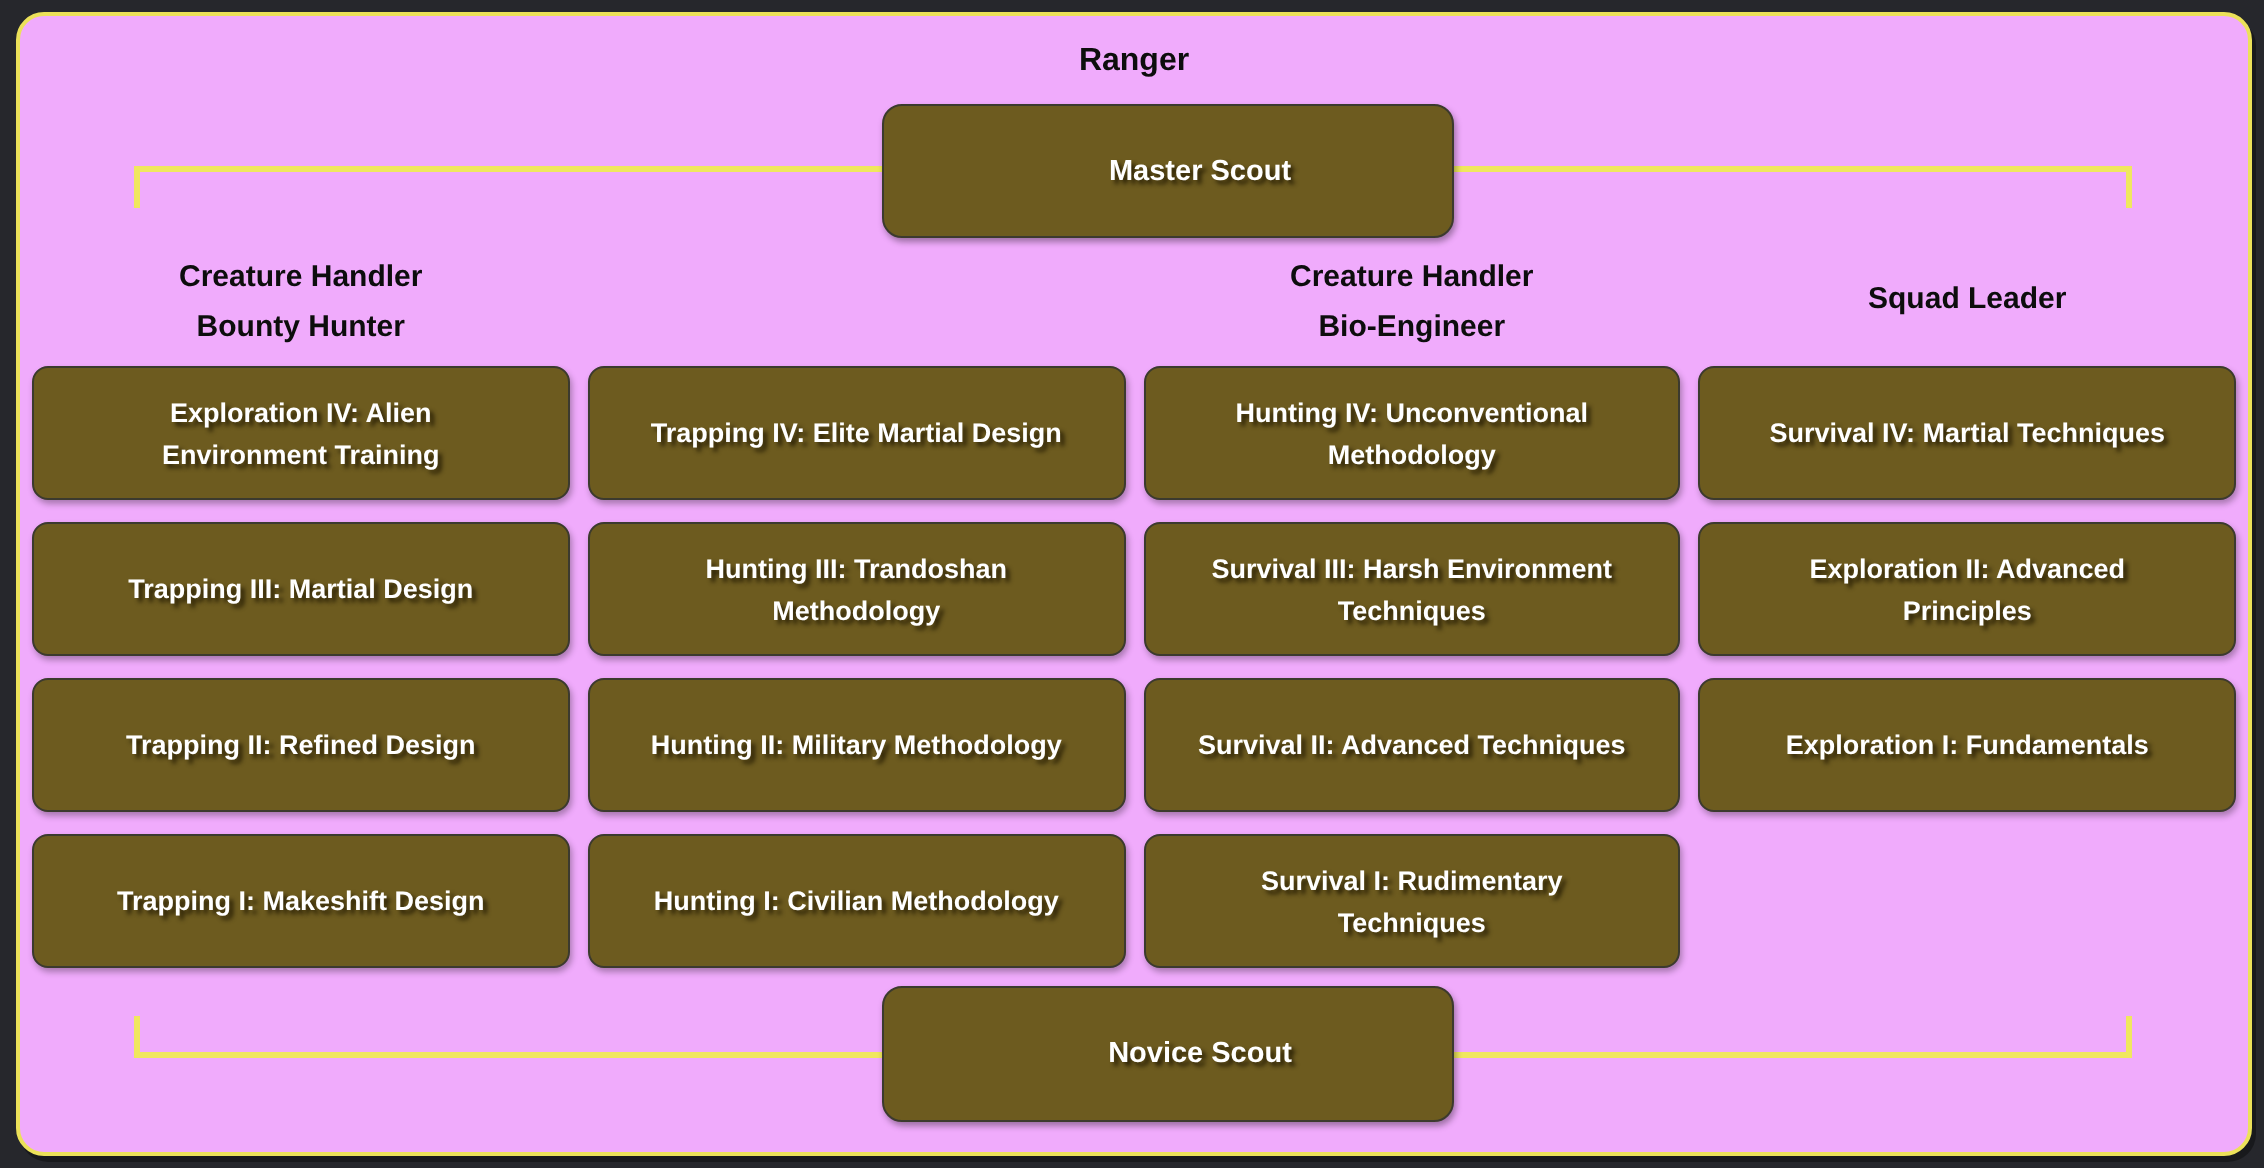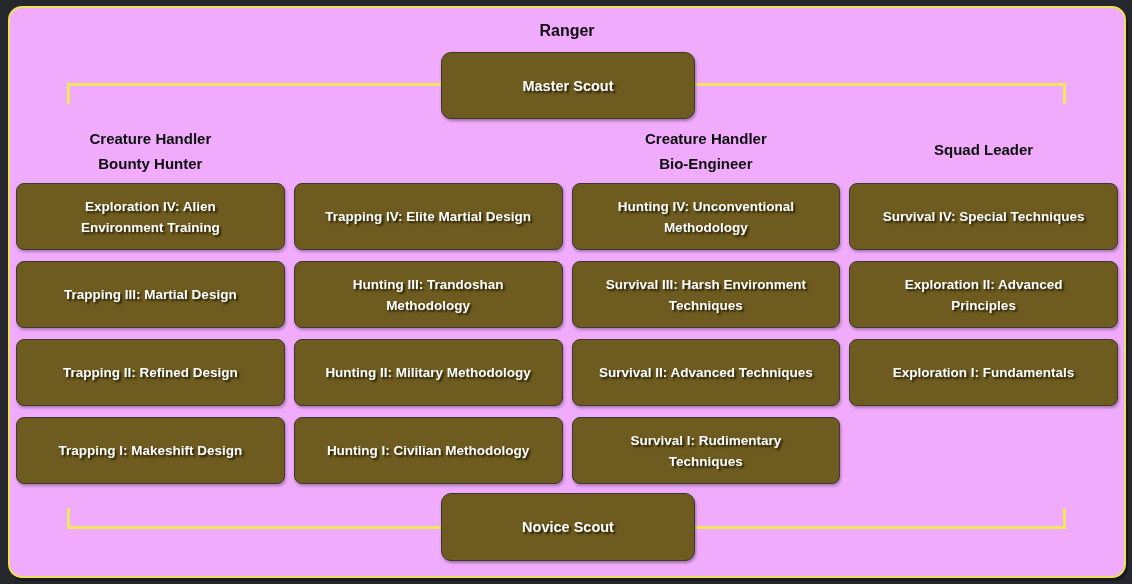--- a/index.html
+++ b/index.html
@@ -29,21 +29,21 @@
   .vtick.tr{left:1053px;top:75px;}
   .vtick.bl{left:57px;top:500px;}
   .vtick.br{left:1053px;top:500px;}
 
   .node{
     position:absolute;left:50%;margin-left:-126px;width:252px;height:65px;
     background:#6d5b1f;border:1px solid #3c3a2e;border-radius:10px;
     display:flex;align-items:center;justify-content:center;
     color:#ffffff;font-size:14.5px;font-weight:bold;
     text-shadow:2px 2px 2px rgba(30,22,0,0.85);
-    z-index:2;cursor:pointer;box-shadow:1px 2px 3px rgba(0,0,0,0.35);
+    z-index:2;cursor:pointer;box-shadow:1px 2px 3px rgba(0,0,0,0.35);padding-left:32px;
   }
   .node.master{top:44px;}
   .node.novice{top:485px;height:66px;}
 
   .grid{
     position:absolute;left:6px;right:6px;top:118px;
     display:grid;
     grid-template-columns:repeat(4,1fr);
     grid-template-rows:46px repeat(4,67px);
     column-gap:9px;row-gap:11px;
@@ -91,21 +91,21 @@
       <span>Creature Handler</span>
       <span>Bio-Engineer</span>
     </div>
     <div class="col-header center">
       <span>Squad Leader</span>
     </div>
 
     <div class="skill">Exploration IV: Alien Environment Training</div>
     <div class="skill">Trapping IV: Elite Martial Design</div>
     <div class="skill">Hunting IV: Unconventional Methodology</div>
-    <div class="skill">Survival IV: Special Techniques</div>
+    <div class="skill">Survival IV: Martial Techniques</div>
 
     <div class="skill">Trapping III: Martial Design</div>
     <div class="skill">Hunting III: Trandoshan Methodology</div>
     <div class="skill">Survival III: Harsh Environment Techniques</div>
 
     <div class="skill">Exploration II: Advanced Principles</div>
     <div class="skill">Trapping II: Refined Design</div>
     <div class="skill">Hunting II: Military Methodology</div>
     <div class="skill">Survival II: Advanced Techniques</div>
 

